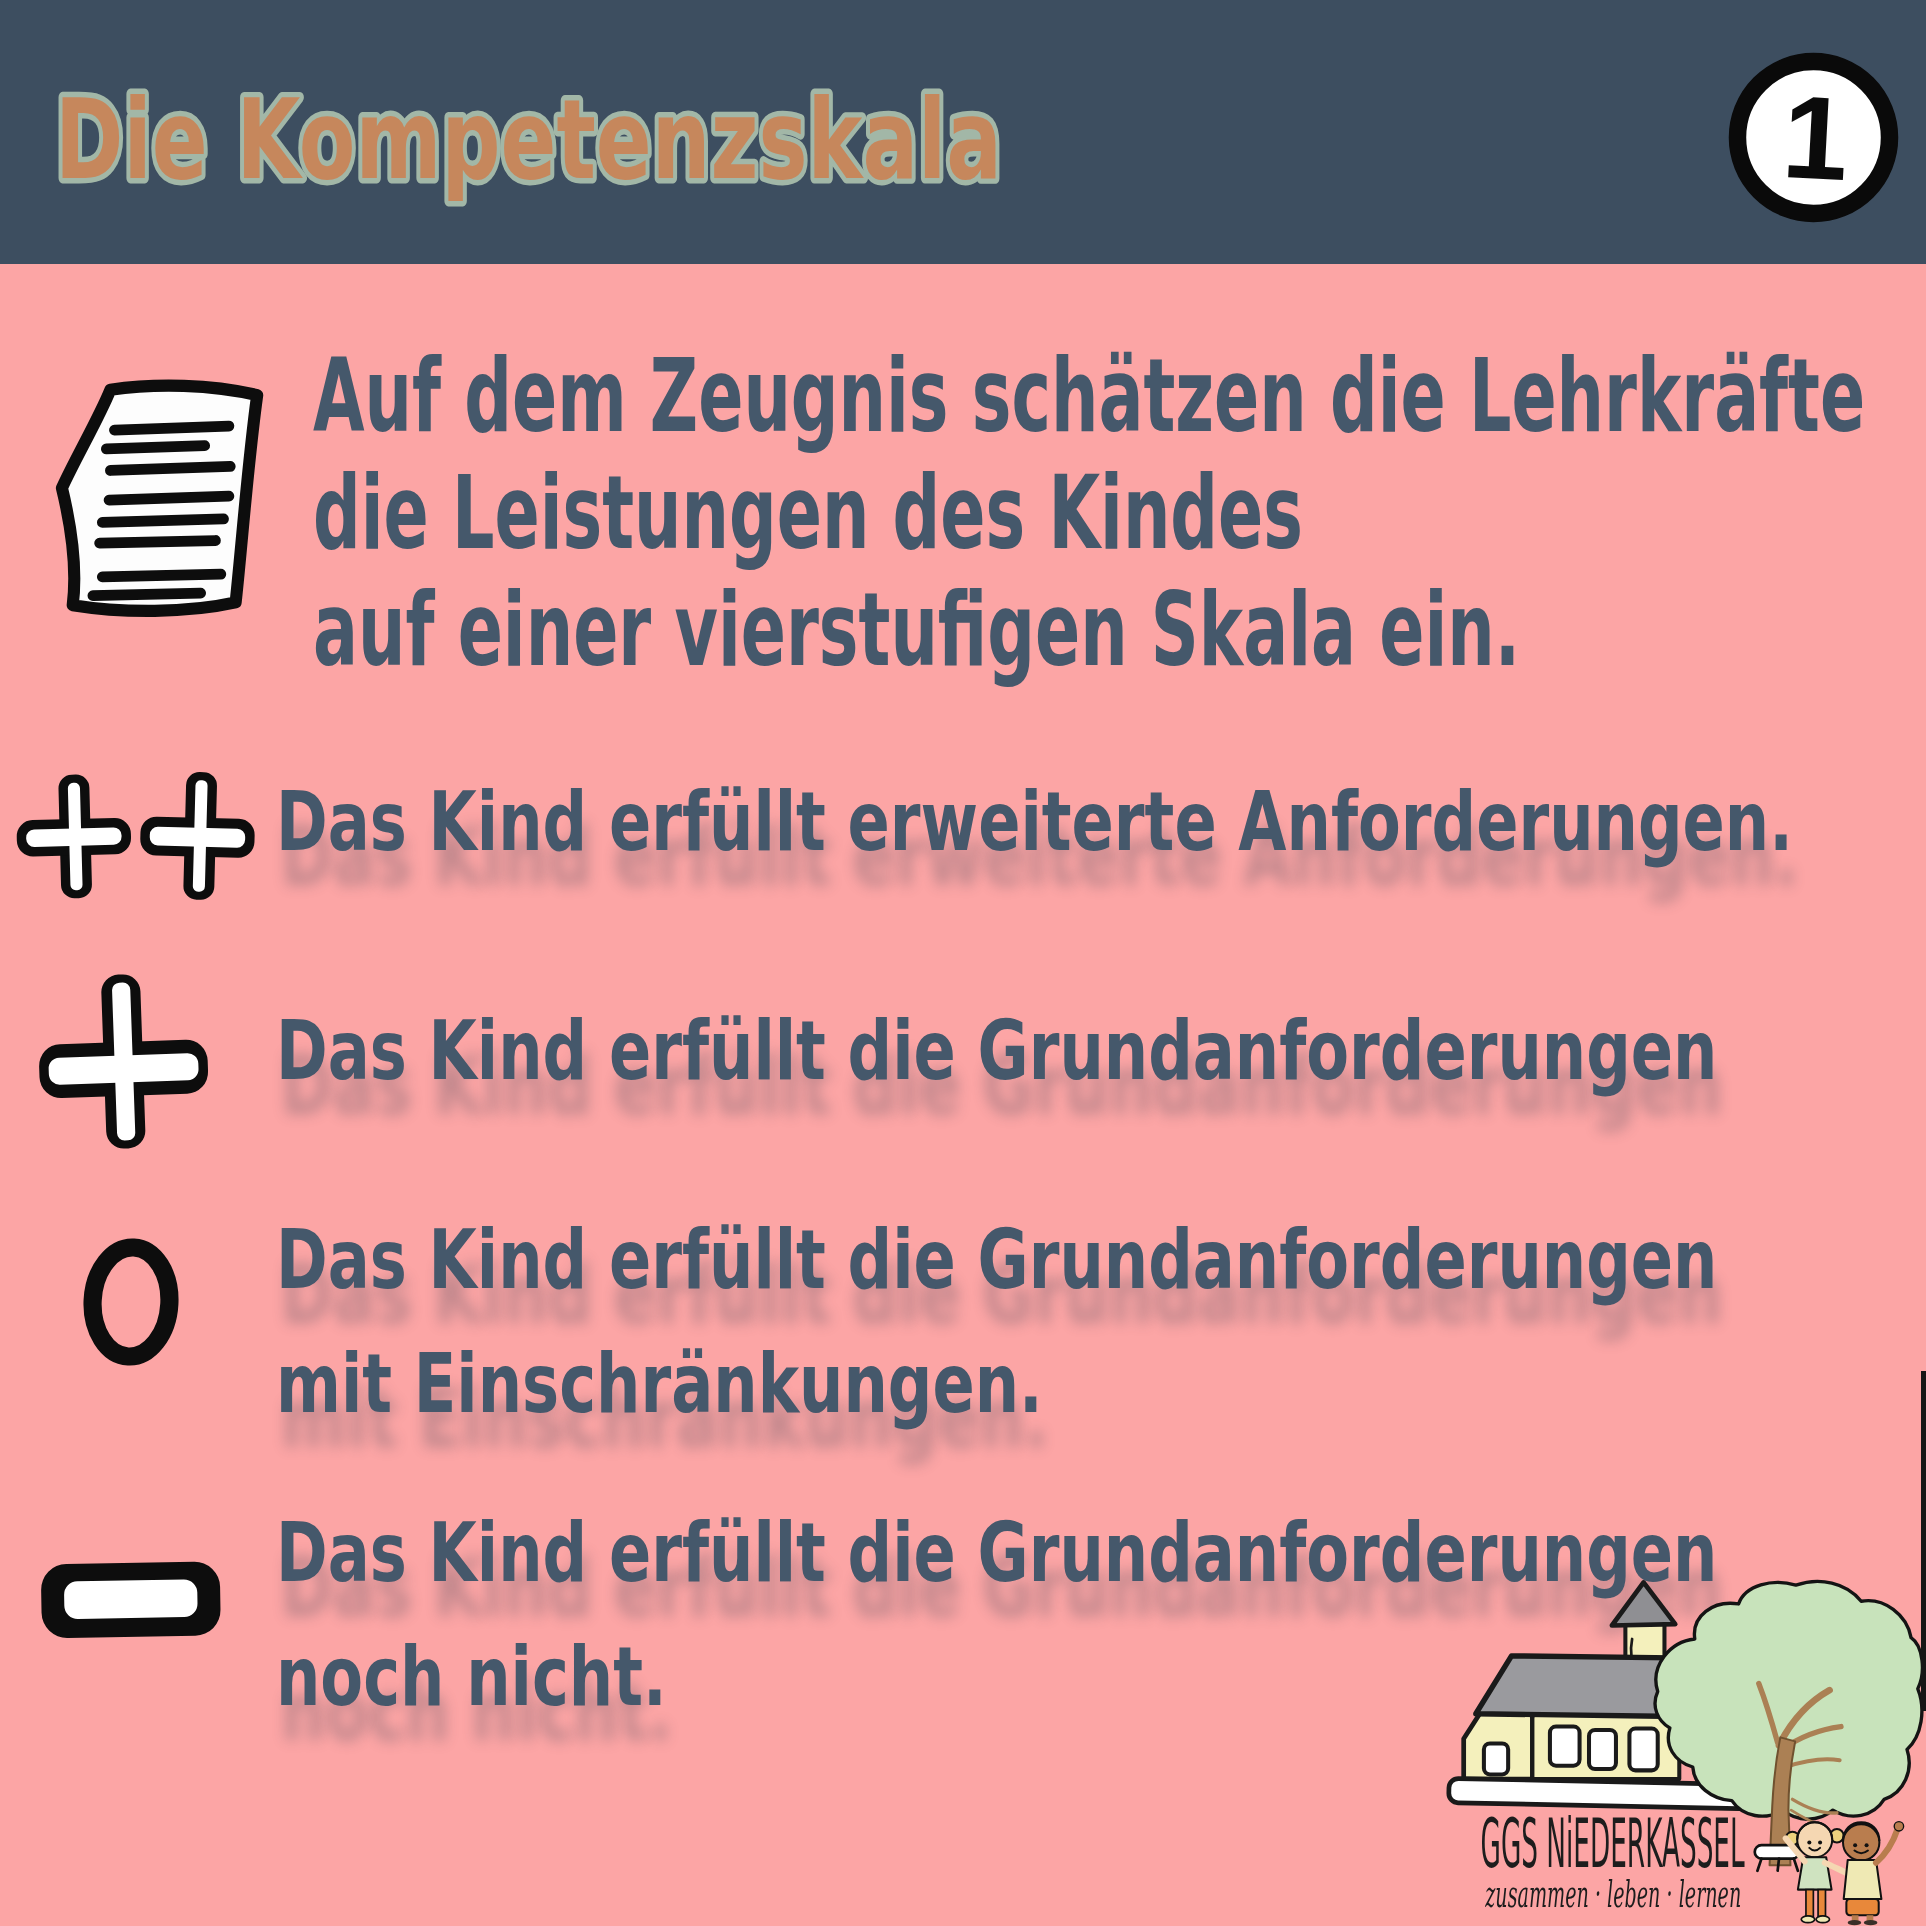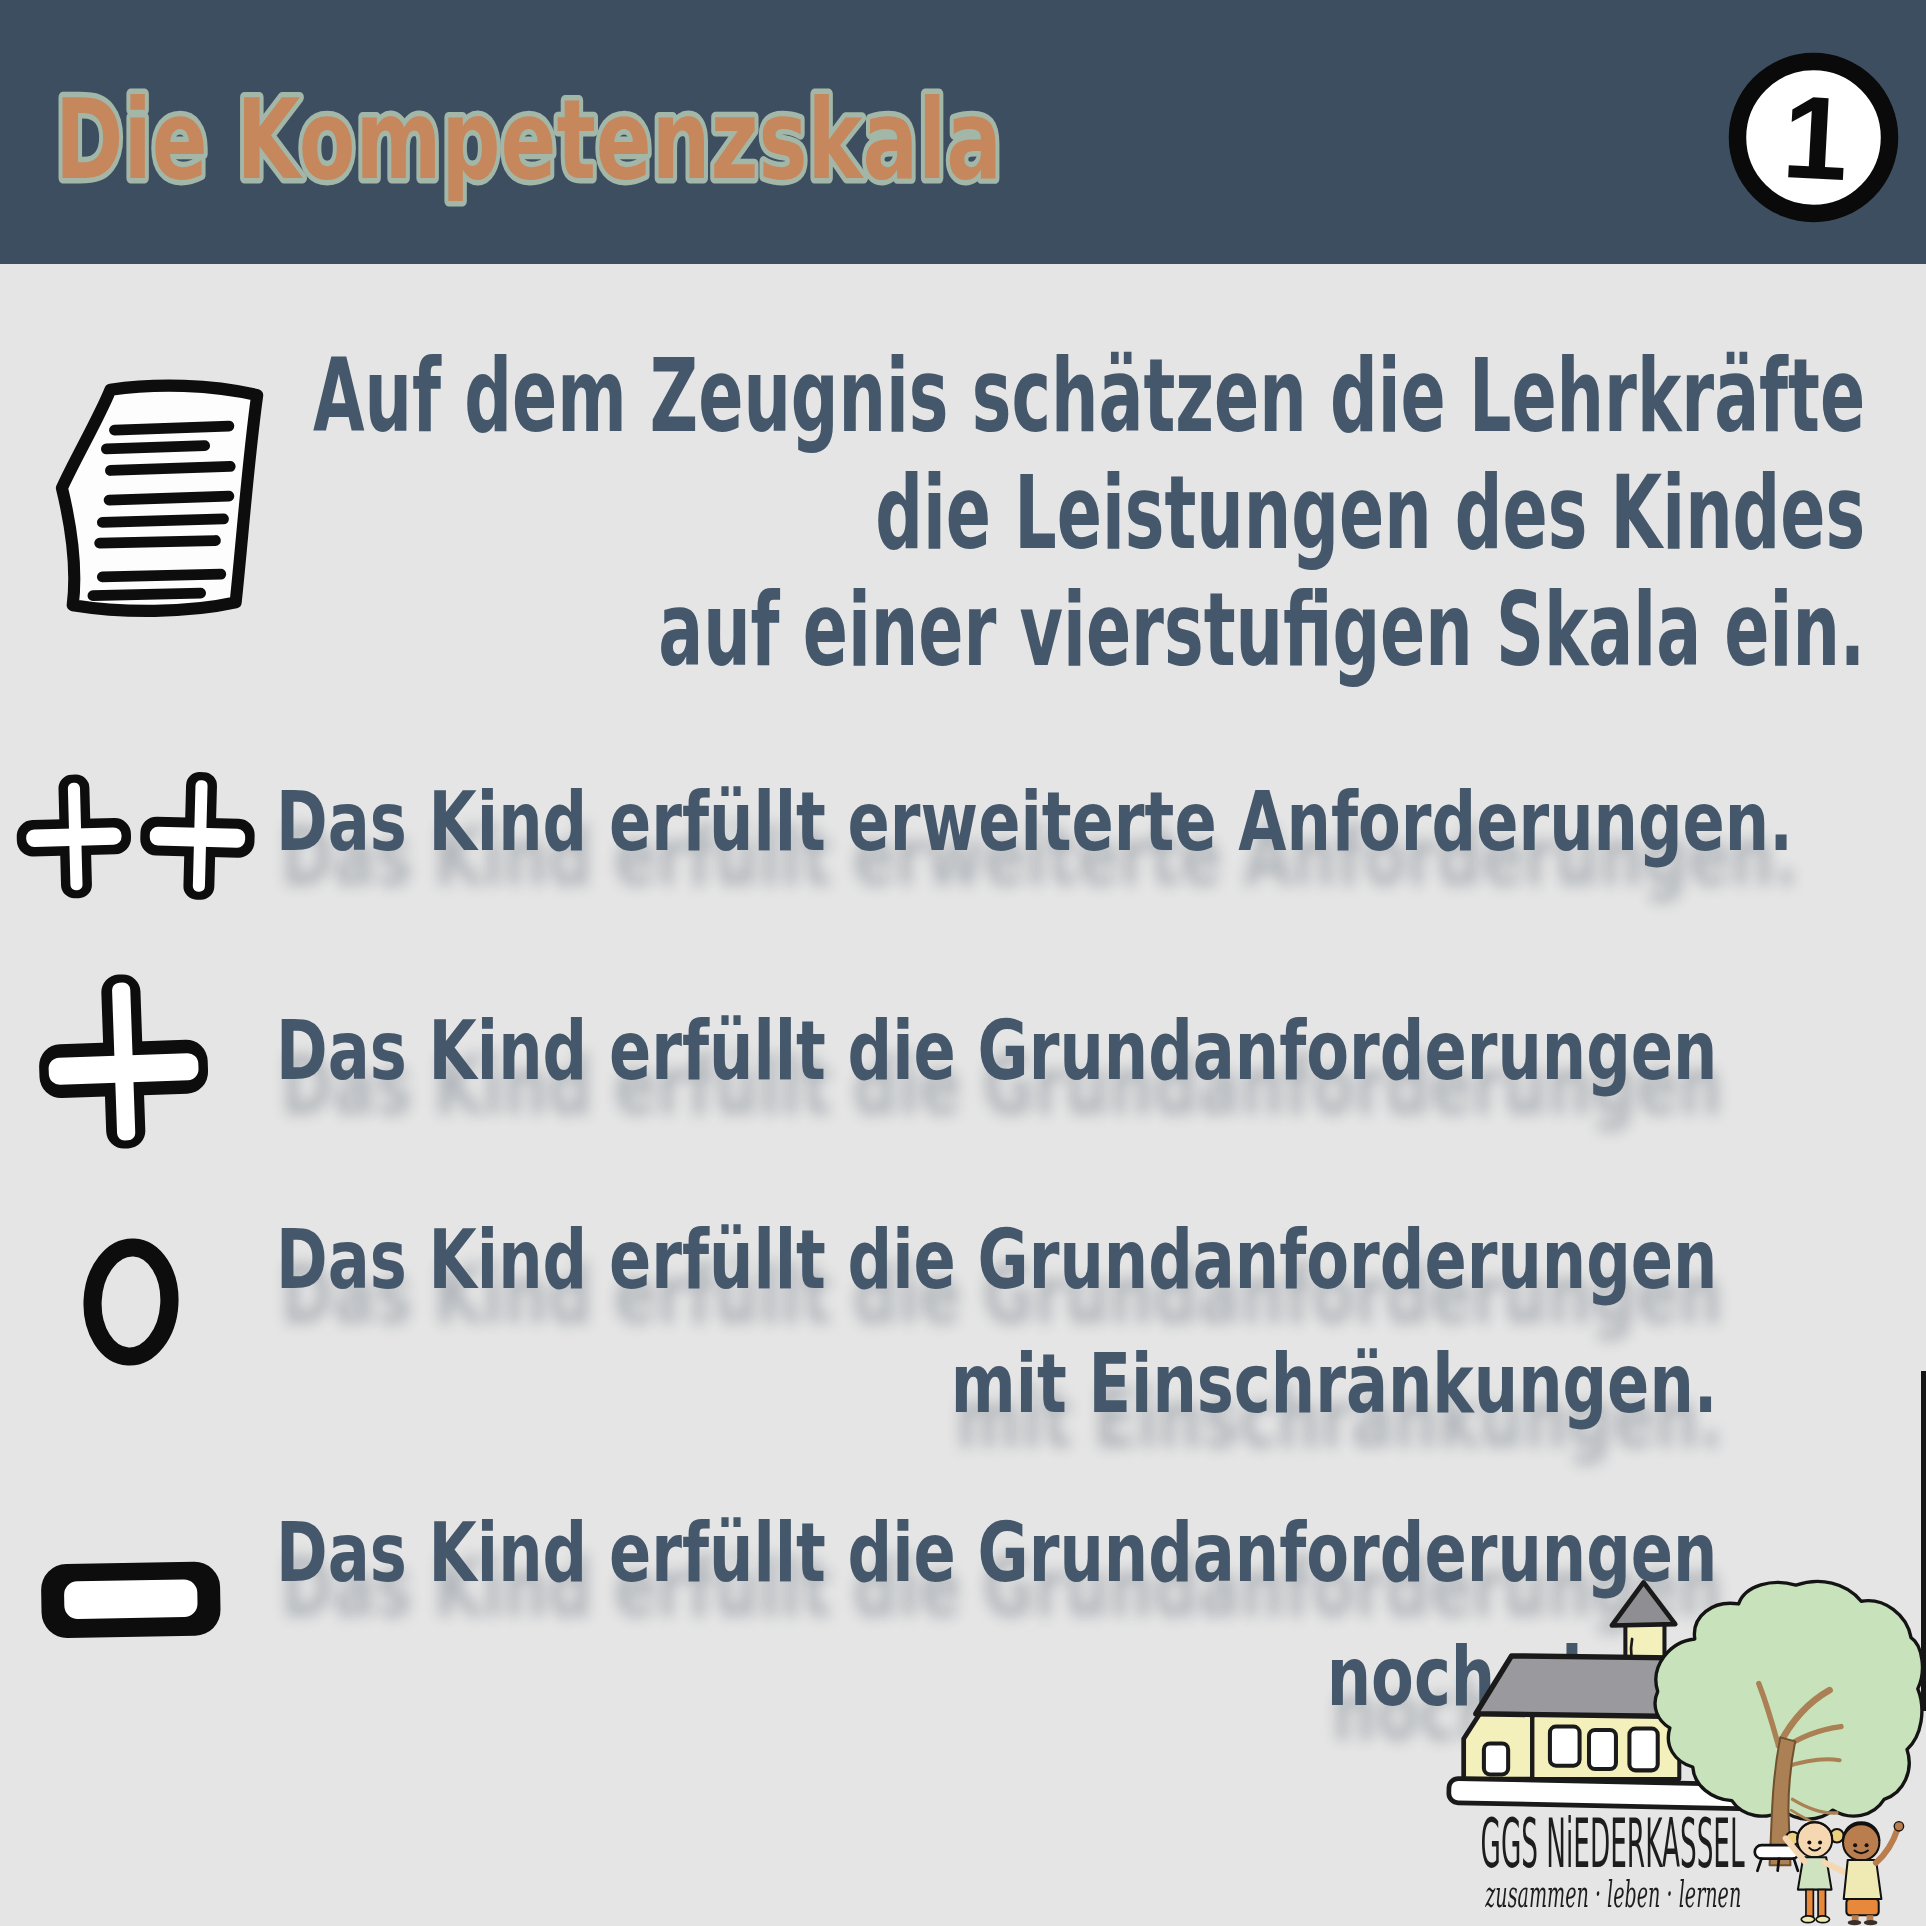--- a/index.html
+++ b/index.html
@@ -1,18 +1,18 @@
 <!DOCTYPE html>
 <html style="font-size:10.8px"><head>
 <meta charset="utf-8">
 <style>
   html,body{margin:0;padding:0;background:#8aadcf;}
   .canvas{
     position:relative;width:1926px;height:1926px;overflow:hidden;
-    background:#e5e5e5;font-family:"DejaVu Sans",sans-serif;text-align:right;
+    background:#fca5a5;font-family:"DejaVu Sans",sans-serif;
   }
   .header-bar{position:absolute;left:0;top:0;width:1926px;height:264px;background:#3d4e60;}
   .title-svg{position:absolute;left:51px;top:71px;width:1011px;height:179px;overflow:visible;}
   .title-svg text{
     font-family:"DejaVu Sans",sans-serif;font-weight:bold;font-size:165px;
     fill:#c6875c;stroke:#a2b7a7;stroke-width:16px;paint-order:stroke;
     stroke-linejoin:round;
   }
   .badge-svg{position:absolute;left:1720px;top:44px;width:187px;height:187px;}
   .badge-svg text{font-family:"Liberation Sans","DejaVu Sans",sans-serif;font-weight:bold;font-size:175px;fill:#0b0b0b;}

